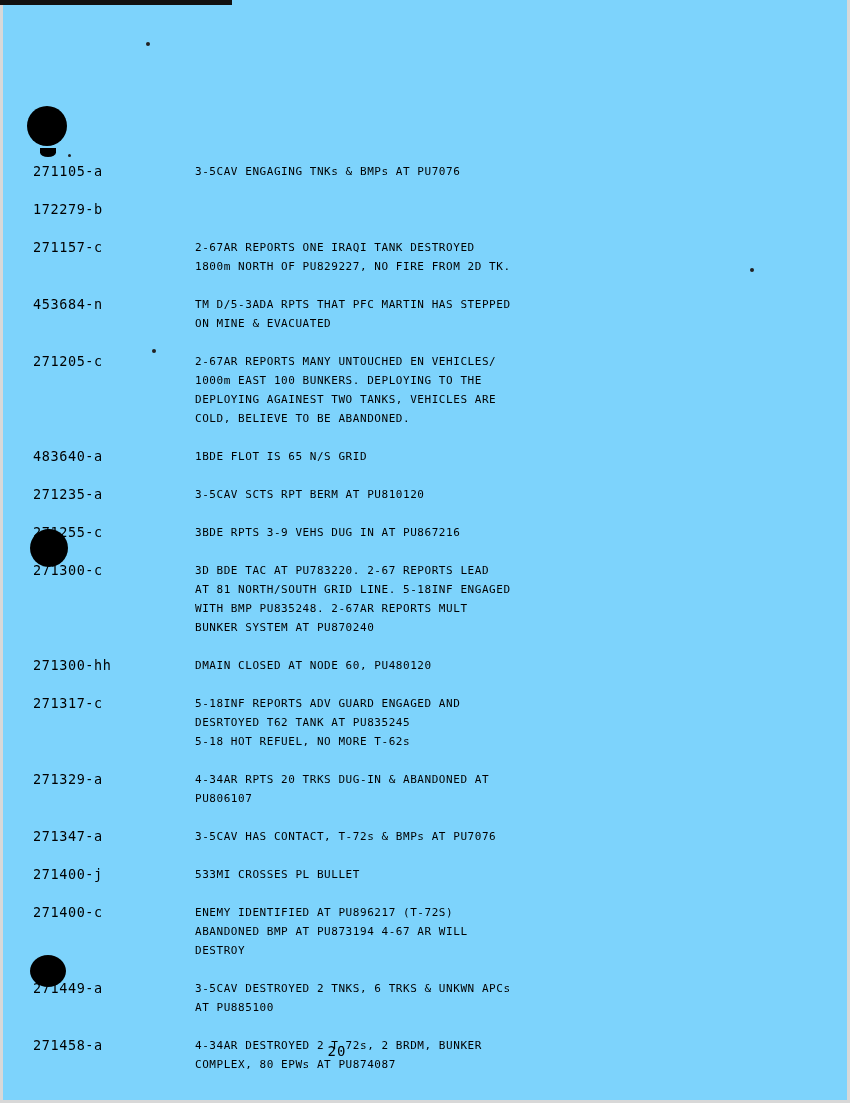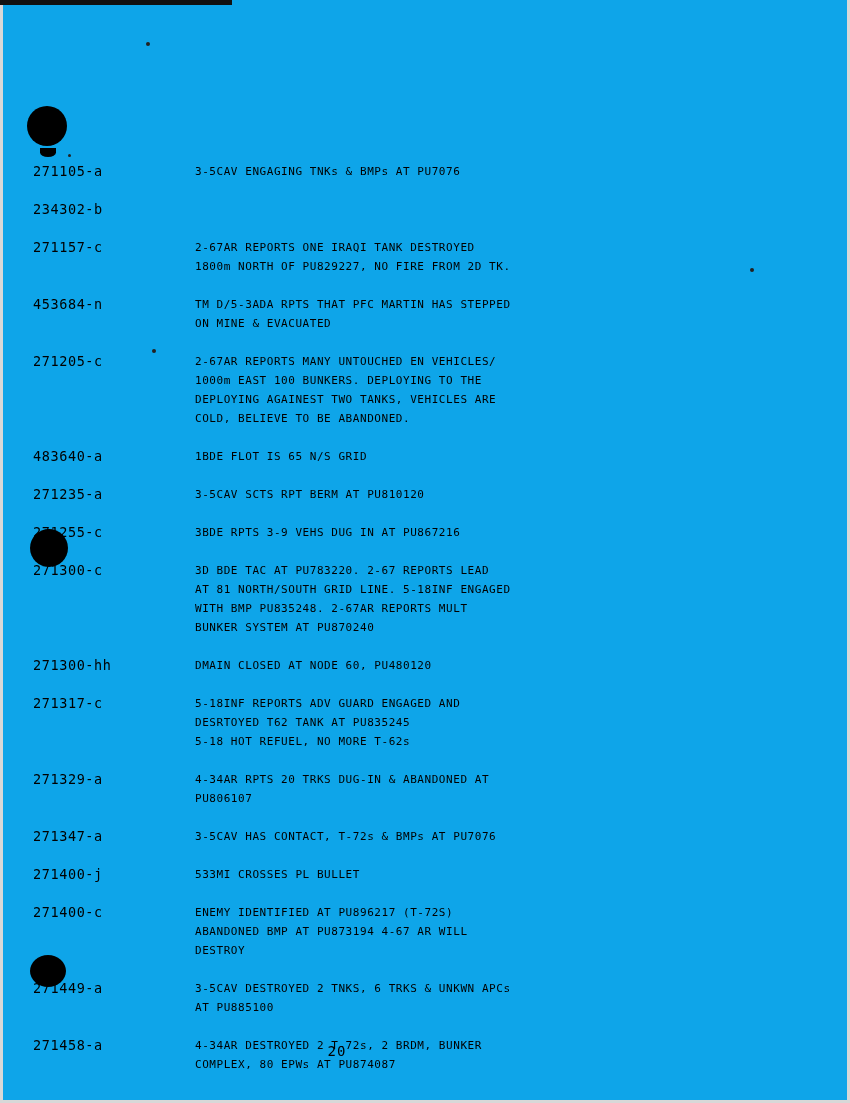--- a/index.html
+++ b/index.html
@@ -14,21 +14,21 @@
     font-family: "DejaVu Sans Mono", monospace;
     color: #000000;
     overflow: hidden;
   }
 
   .page {
     position: absolute;
     left: 0; top: 0;
     width: 850px;
     height: 1103px;
-    background: #0ea5e9;
+    background: #7dd3fc;
   }
 
   
   .top-bar {
     position: absolute;
     left: 0;
     top: 0;
     width: 232px;
     height: 5px;
     background: #111111;
@@ -140,21 +140,21 @@
   <div class="speck speck-b"></div>
   <div class="speck speck-c"></div>
   <div class="speck speck-d"></div>
 
   <div class="log" id="log-list">
       <div class="entry">
         <div class="time">271105-a</div>
         <div class="text">3-5CAV ENGAGING TNKs &amp; BMPs AT PU7076</div>
       </div>
       <div class="entry">
-        <div class="time">234302-b</div>
+        <div class="time">172279-b</div>
       </div>
       <div class="entry">
         <div class="time">271157-c</div>
         <div class="text">2-67AR REPORTS ONE IRAQI TANK DESTROYED
 1800m NORTH OF PU829227, NO FIRE FROM 2D TK.</div>
       </div>
       <div class="entry">
         <div class="time">453684-n</div>
         <div class="text">TM D/5-3ADA RPTS THAT PFC MARTIN HAS STEPPED
 ON MINE &amp; EVACUATED</div>

